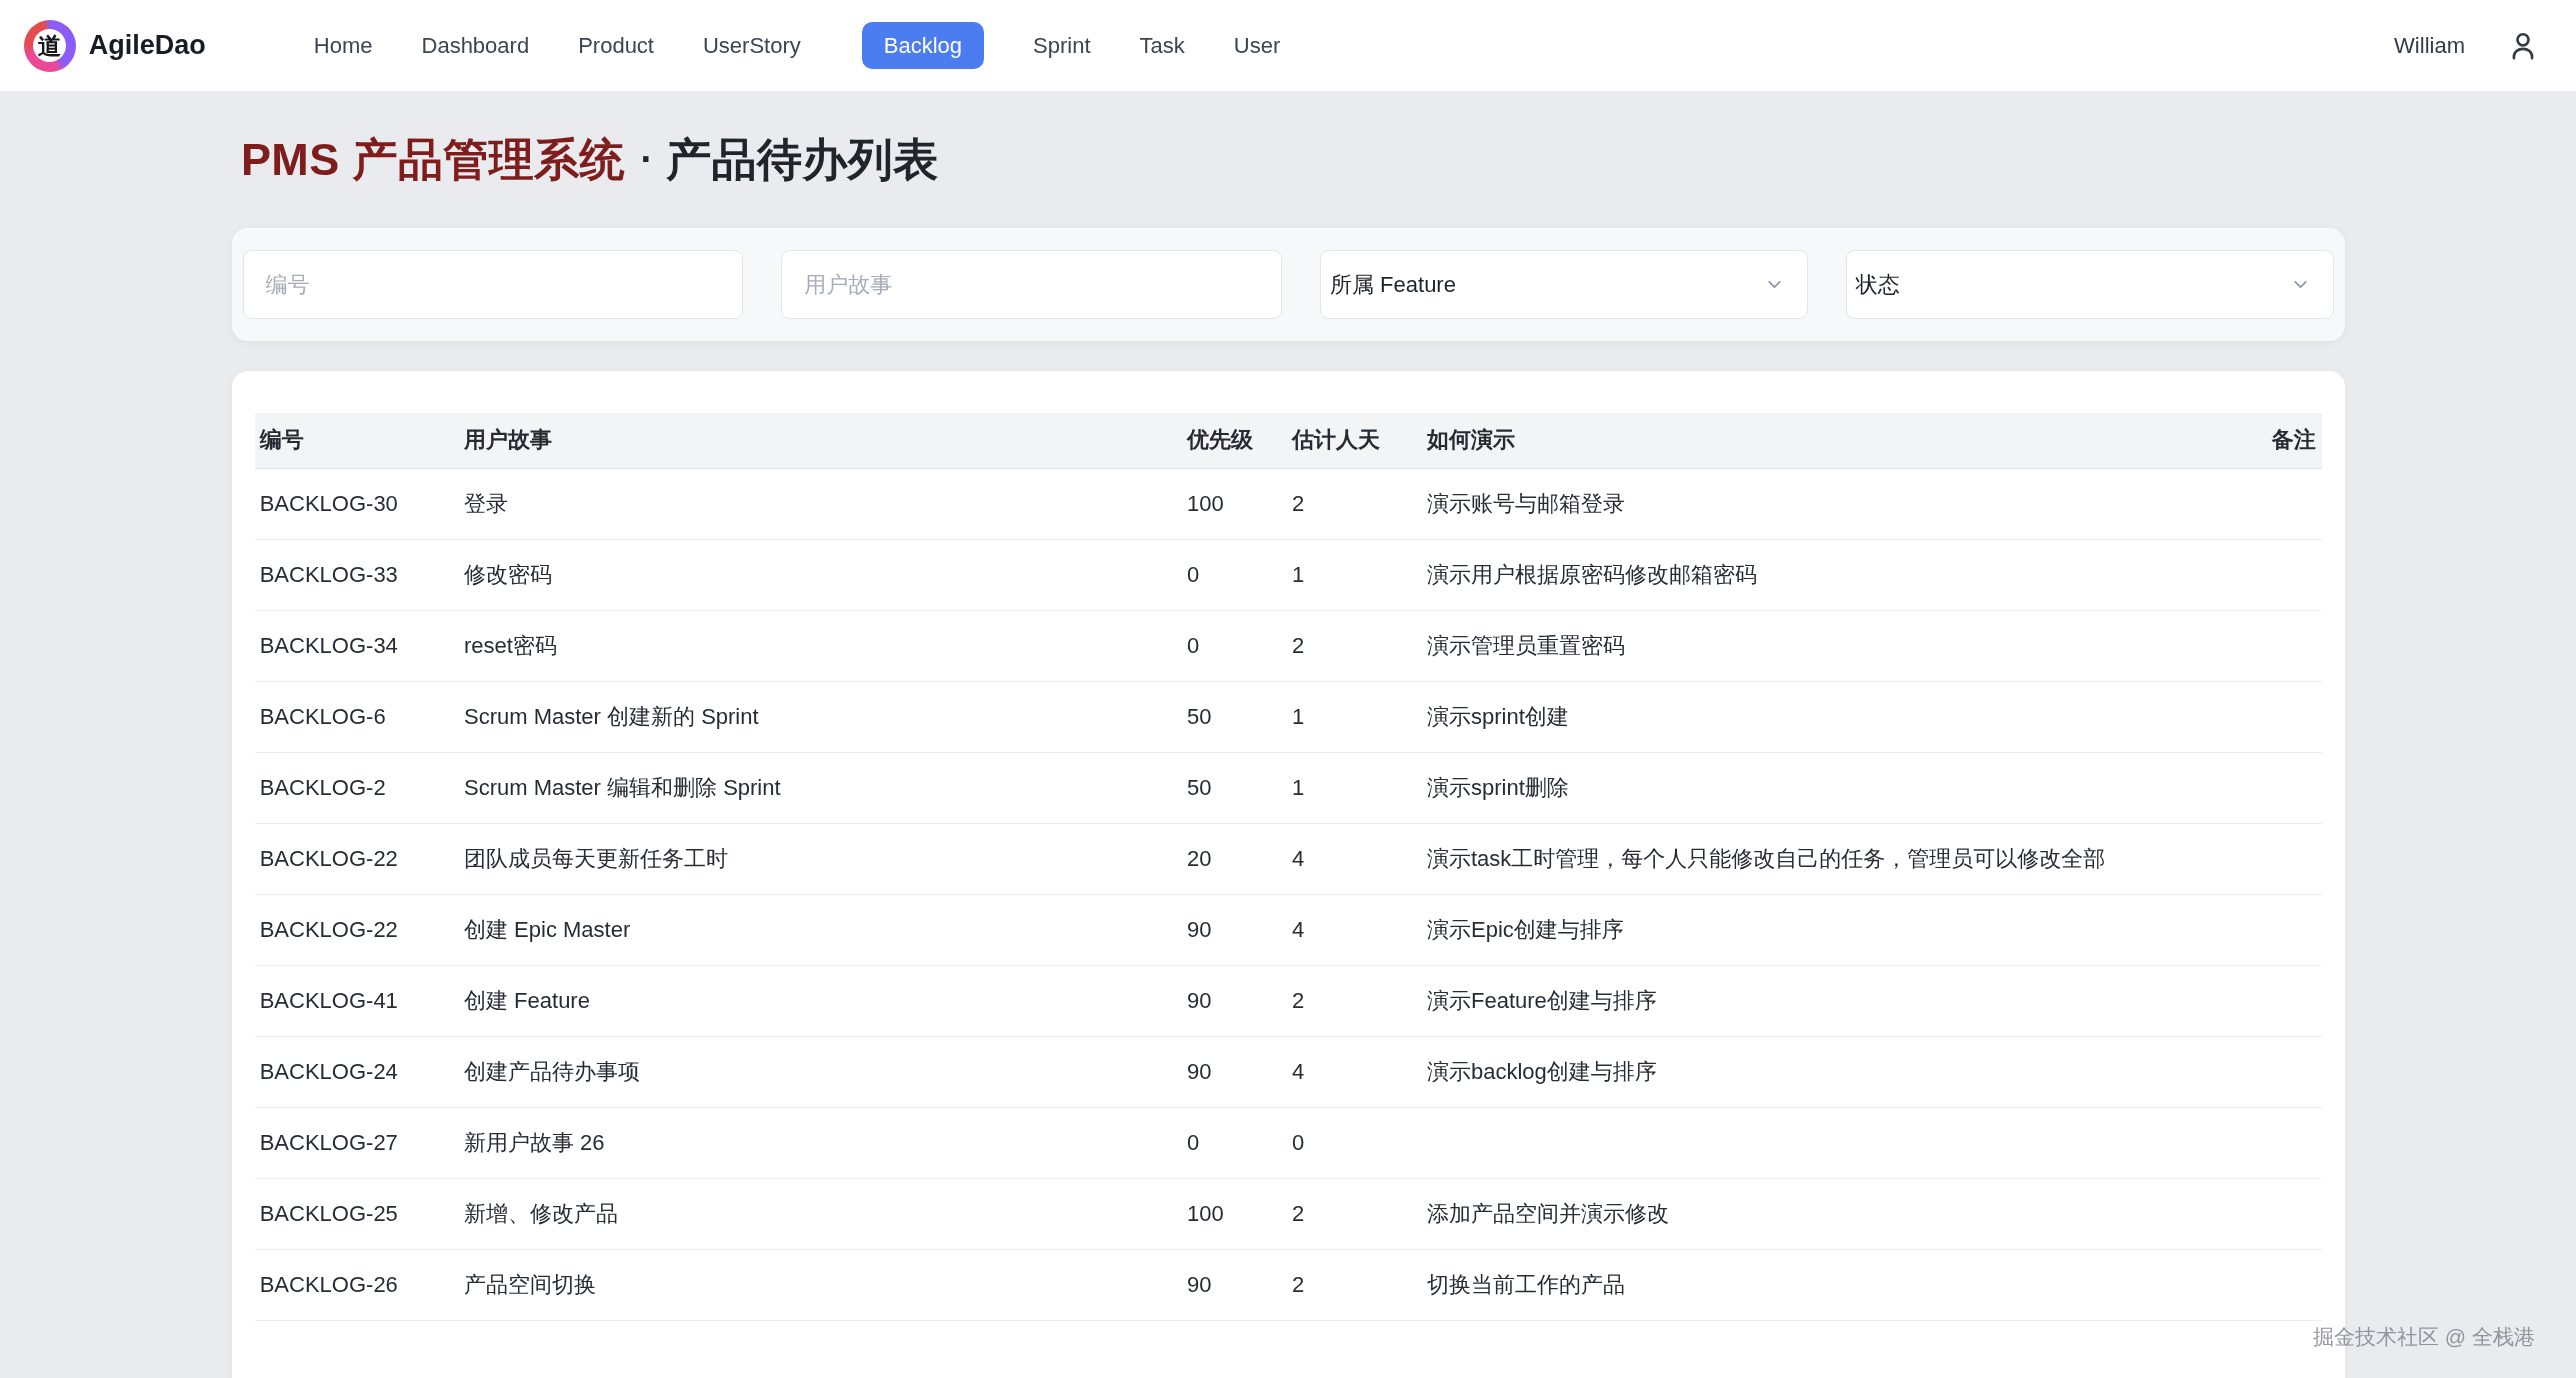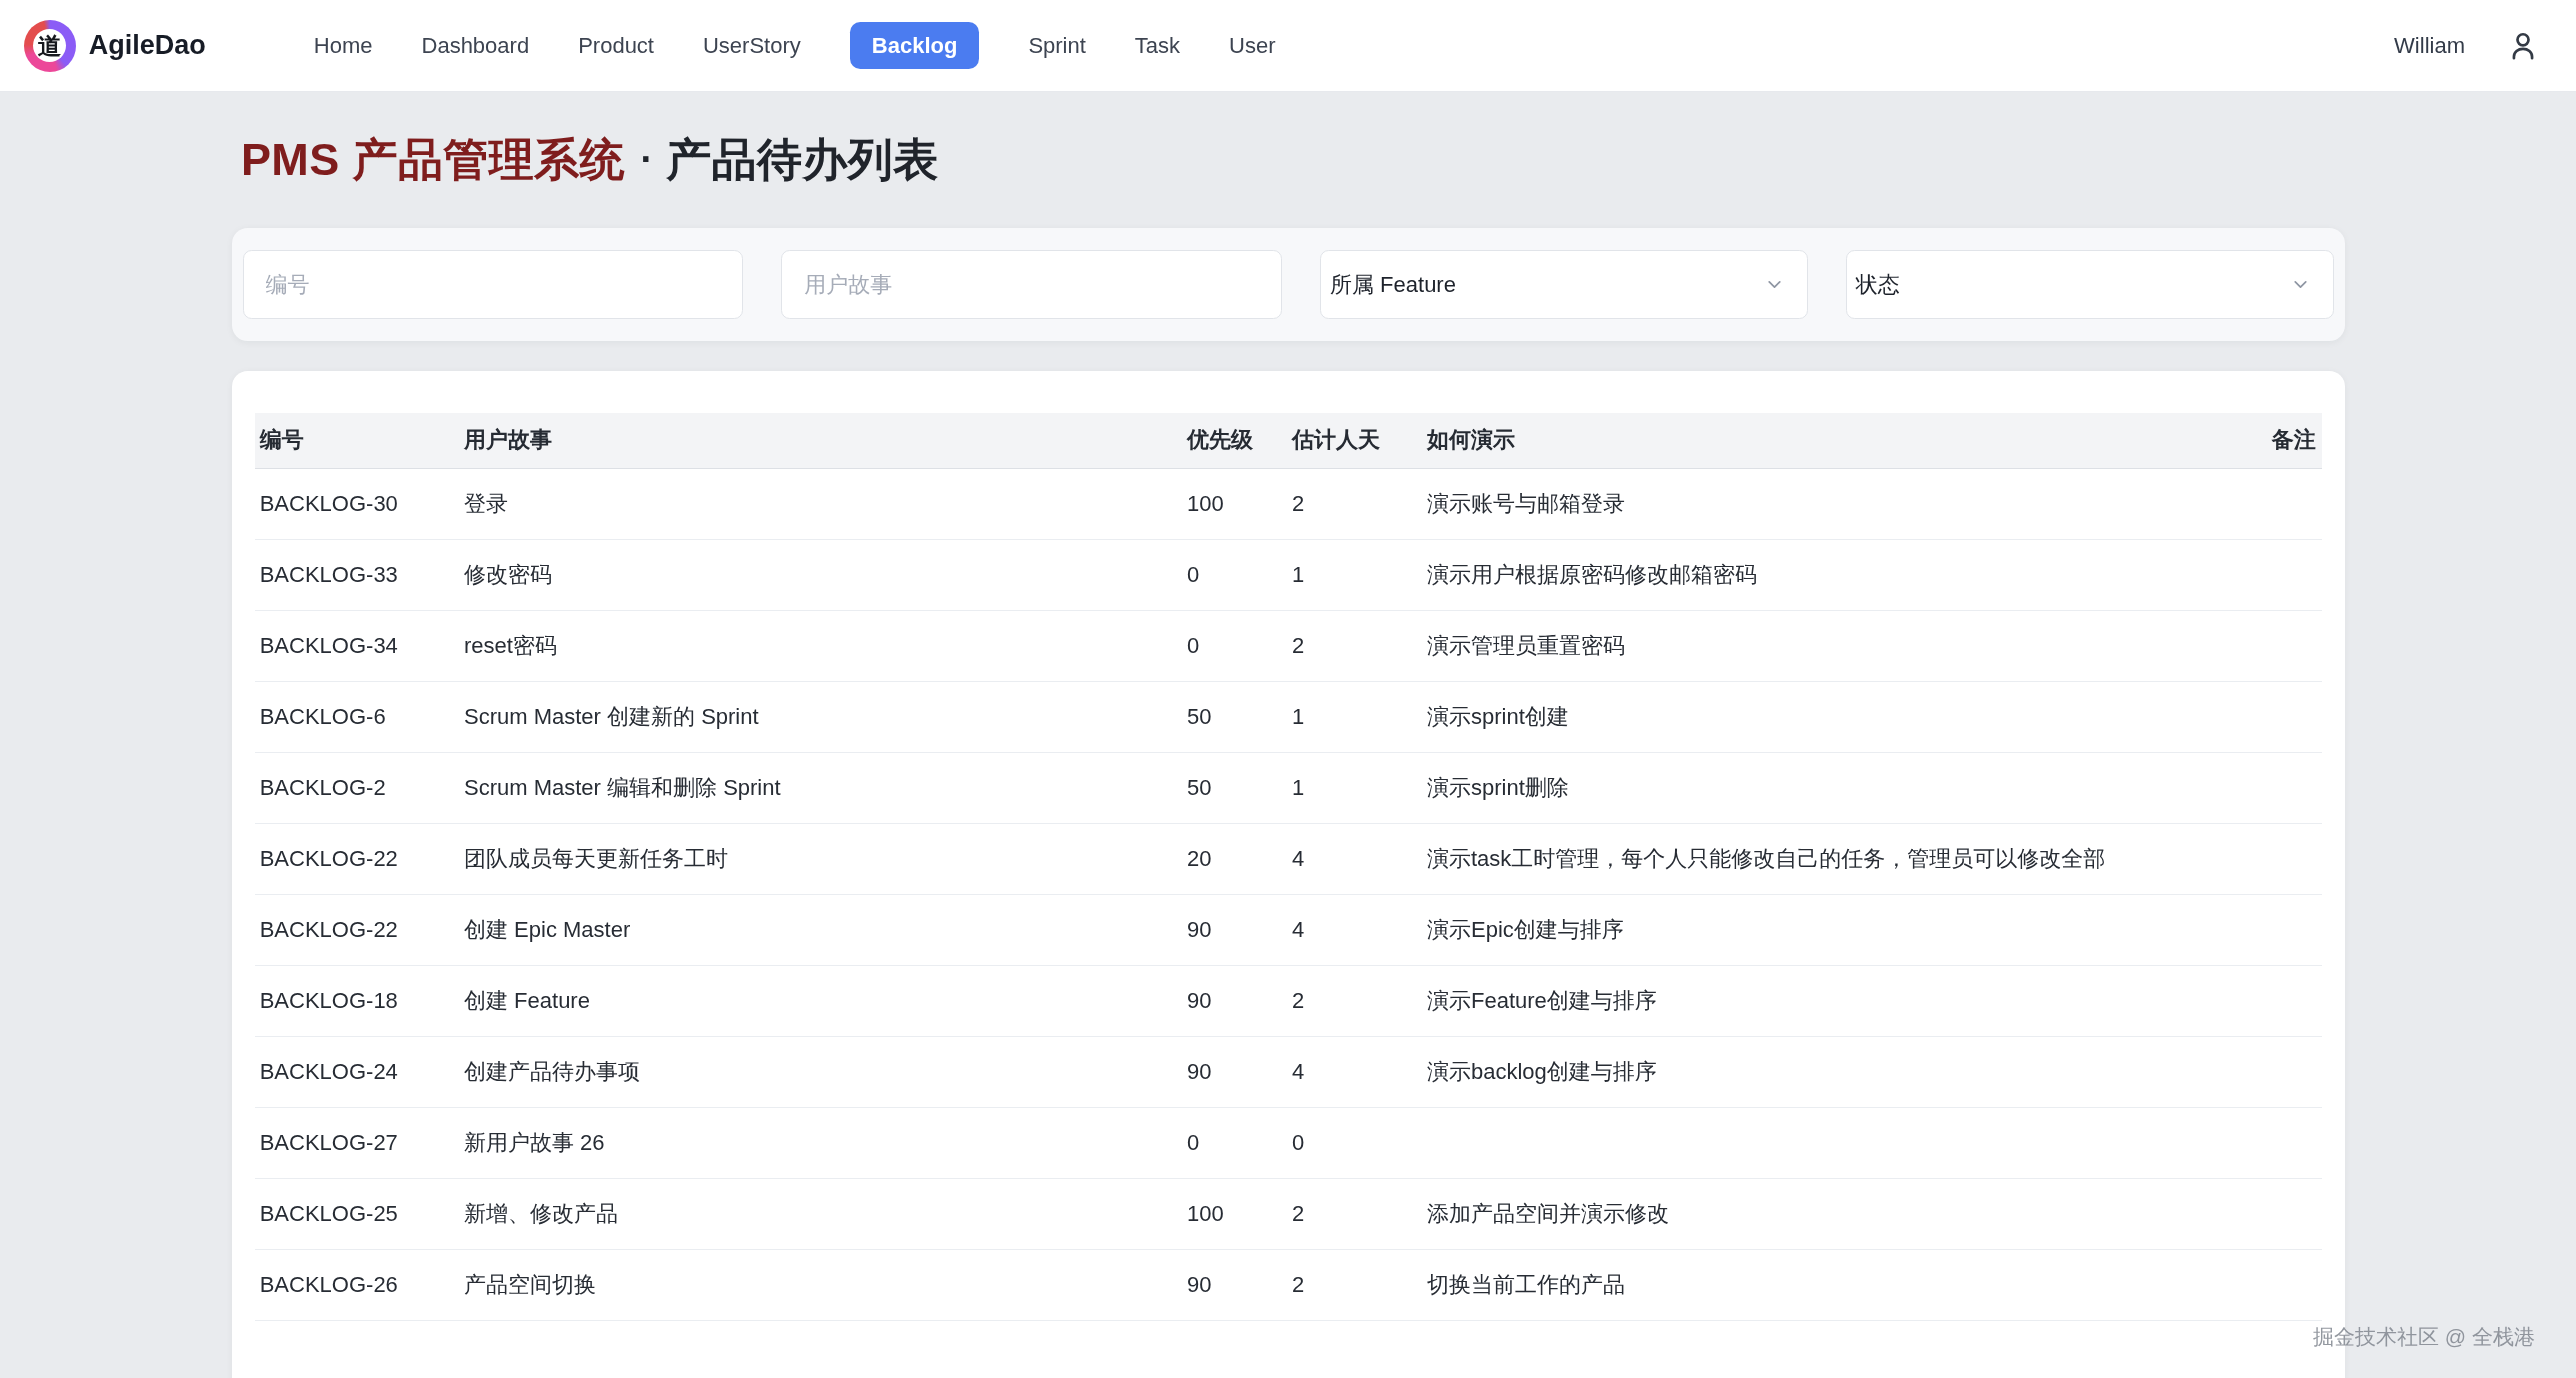--- a/index.html
+++ b/index.html
@@ -28,21 +28,21 @@
     width: 33px; height: 33px; border-radius: 50%; background: #fff;
     display: flex; align-items: center; justify-content: center;
     font-size: 23.5px; font-weight: 700; color: #16181d;
   }
   .brand { font-size: 27px; font-weight: 700; color: #171c26; margin-left: 13.3px; }
   .nav-items { display: flex; align-items: flex-start; gap: 49px; margin-left: 108px; }
   .nav-item {
     font-size: 22px; color: #3d4451; text-decoration: none; cursor: pointer;
     padding: 10.2px 0; border-radius: 10.2px; white-space: nowrap;
   }
-  .nav-item.active { background: #4b7cf0; color: #ffffff; padding: 10.2px 22px; font-weight: 700; }
+  .nav-item.active { background: #4b7cf0; color: #ffffff; padding: 10.2px 22px; font-weight: 400; margin-left: 12px; }
   .nav-right { margin-left: auto; display: flex; align-items: center; gap: 41px; }
   .nav-user { font-size: 22px; color: #333b49; }
   .user-icon svg { display: block; }
 
   
   .main { width: 2113px; margin: 0 auto; }
   .page-title { margin: 38px 0 0 9.4px; font-size: 45px; font-weight: 700; letter-spacing: 0.4px; }
   .page-title .t-blue { color: #7f1d1d; }
   .page-title .t-sep { color: #20242b; margin: 0 12.5px 0 15.7px; font-size: 38px; vertical-align: 3.1px; }
   .page-title .t-dark { color: #20242b; }
@@ -220,21 +220,21 @@
           </tr>
           <tr data-name="table-row">
             <td data-name="cell-id">BACKLOG-22</td>
             <td data-name="cell-story">创建 Epic Master</td>
             <td data-name="cell-priority">90</td>
             <td data-name="cell-days">4</td>
             <td data-name="cell-demo">演示Epic创建与排序</td>
             <td data-name="cell-note"></td>
           </tr>
           <tr data-name="table-row">
-            <td data-name="cell-id">BACKLOG-18</td>
+            <td data-name="cell-id">BACKLOG-41</td>
             <td data-name="cell-story">创建 Feature</td>
             <td data-name="cell-priority">90</td>
             <td data-name="cell-days">2</td>
             <td data-name="cell-demo">演示Feature创建与排序</td>
             <td data-name="cell-note"></td>
           </tr>
           <tr data-name="table-row">
             <td data-name="cell-id">BACKLOG-24</td>
             <td data-name="cell-story">创建产品待办事项</td>
             <td data-name="cell-priority">90</td>

